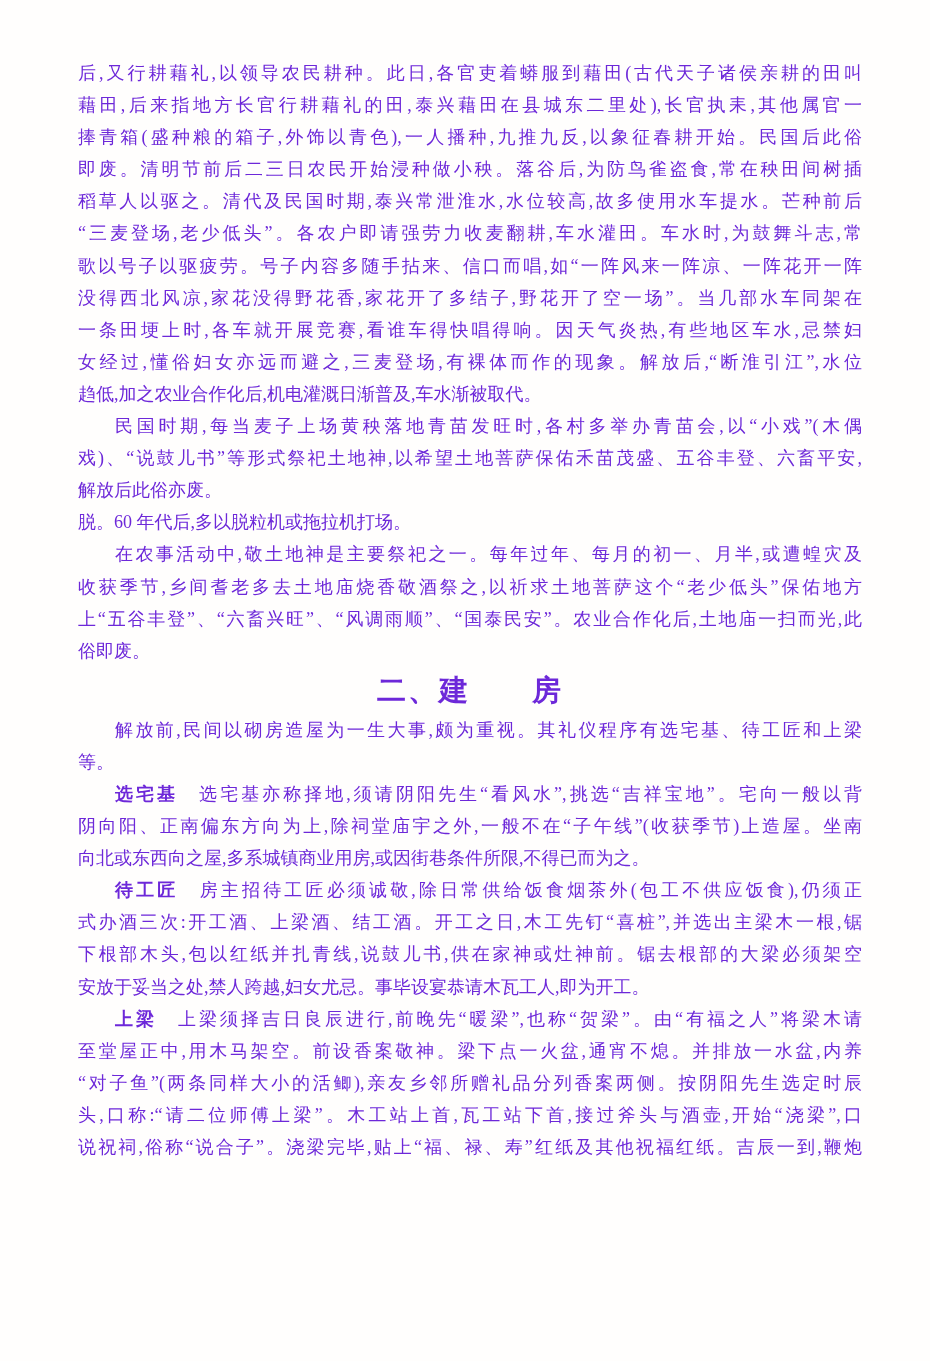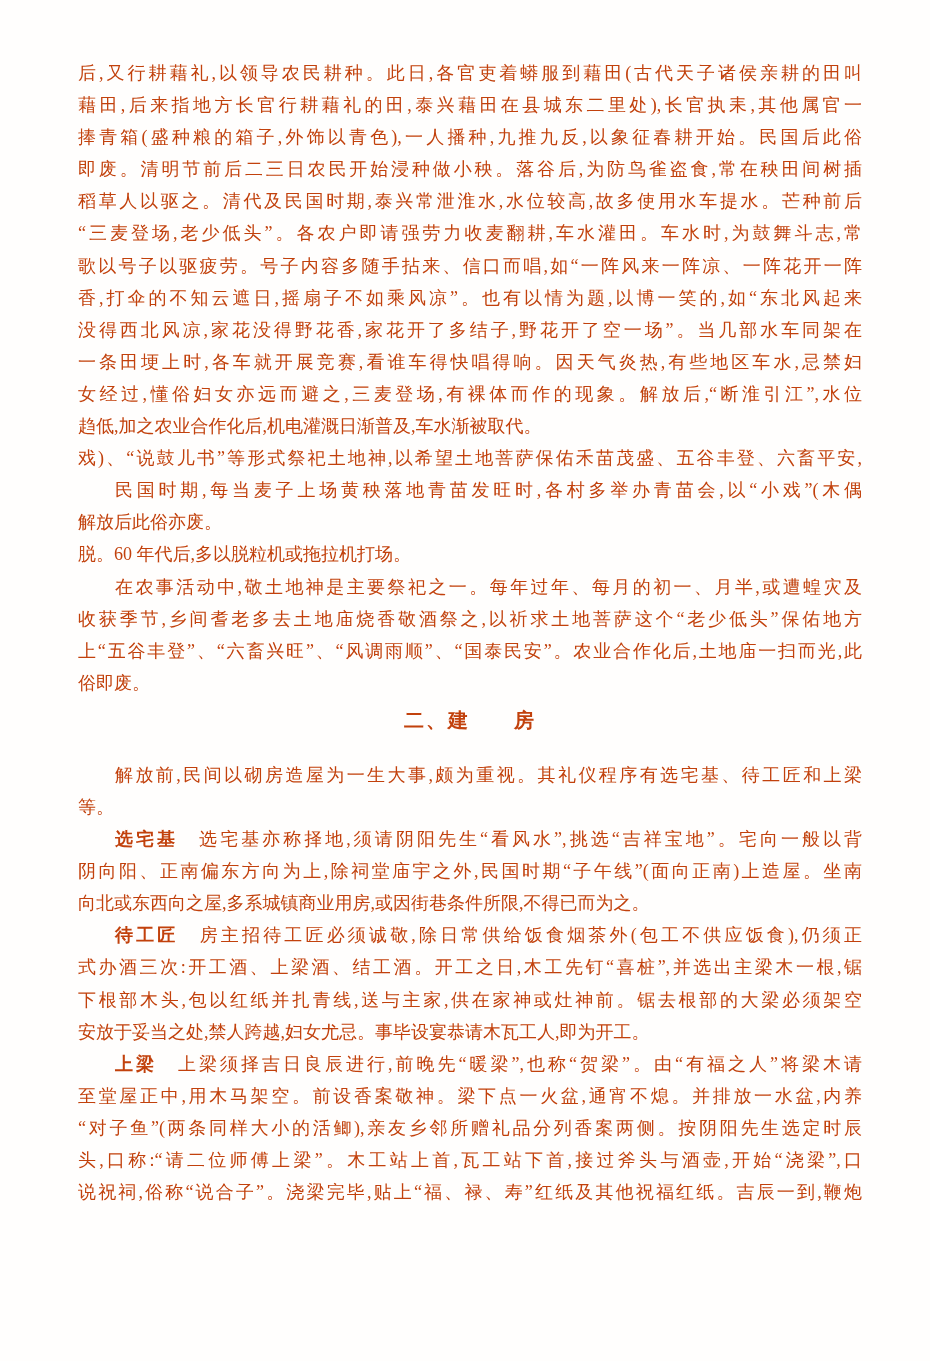--- a/index.html
+++ b/index.html
@@ -6,21 +6,21 @@
     margin: 0;
     padding: 0;
     background: #ffffff;
   }
   .page {
     position: relative;
     width: 930px;
     height: 1361px;
     background: #fffefd;
     font-family: "Liberation Serif", "DejaVu Serif", serif;
-    color: #c2410c;
+    color: #6d28d9;
     overflow: hidden;
   }
   .text-block {
     position: absolute;
     left: 78px;
     top: 57px;
     width: 784px;
   }
   .para {
     margin: 0;
@@ -39,77 +39,76 @@
     text-align-last: left;
   }
   .line.indent {
     text-indent: 37px;
   }
   .lead {
     font-weight: bold;
     font-family: Liberation Serif, serif;
   }
   .heading {
-    font-size: 20px;
+    font-size: 29px;
     font-weight: bold;
-    font-family: Liberation Mono, monospace;
+    font-family: Liberation Sans, sans-serif;
     text-align: center;
     line-height: 34px;
-    margin: 6px 0 20px 0;
+    margin: 6px 0 7px 0;
     letter-spacing: 2px;
     text-align-last: center;
   }
 </style>
 </head>
 <body>
 
 <div class="page">
   <div class="text-block">
       <div class="para">
         <div class="line"><span>后,又行耕藉礼,以领导农民耕种。此日,各官吏着蟒服到藉田(古代天子诸侯亲耕的田叫</span></div>
         <div class="line"><span>藉田,后来指地方长官行耕藉礼的田,泰兴藉田在县城东二里处),长官执耒,其他属官一</span></div>
         <div class="line"><span>捧青箱(盛种粮的箱子,外饰以青色),一人播种,九推九反,以象征春耕开始。民国后此俗</span></div>
         <div class="line"><span>即废。清明节前后二三日农民开始浸种做小秧。落谷后,为防鸟雀盗食,常在秧田间树插</span></div>
         <div class="line"><span>稻草人以驱之。清代及民国时期,泰兴常泄淮水,水位较高,故多使用水车提水。芒种前后</span></div>
         <div class="line"><span>“三麦登场,老少低头”。各农户即请强劳力收麦翻耕,车水灌田。车水时,为鼓舞斗志,常</span></div>
         <div class="line"><span>歌以号子以驱疲劳。号子内容多随手拈来、信口而唱,如“一阵风来一阵凉、一阵花开一阵</span></div>
-        <div class="line"><span>香,打伞的不知云遮日,摇扇子不如乘风凉”。也有以情为题,以博一笑的,如“东北风起来</span></div>
         <div class="line"><span>没得西北风凉,家花没得野花香,家花开了多结子,野花开了空一场”。当几部水车同架在</span></div>
         <div class="line"><span>一条田埂上时,各车就开展竞赛,看谁车得快唱得响。因天气炎热,有些地区车水,忌禁妇</span></div>
         <div class="line"><span>女经过,懂俗妇女亦远而避之,三麦登场,有裸体而作的现象。解放后,“断淮引江”,水位</span></div>
         <div class="line last"><span>趋低,加之农业合作化后,机电灌溉日渐普及,车水渐被取代。</span></div>
       </div>
       <div class="para">
+        <div class="line indent"><span>民国时期,每当麦子上场黄秧落地青苗发旺时,各村多举办青苗会,以“小戏”(木偶</span></div>
         <div class="line"><span>戏)、“说鼓儿书”等形式祭祀土地神,以希望土地菩萨保佑禾苗茂盛、五谷丰登、六畜平安,</span></div>
-        <div class="line indent"><span>民国时期,每当麦子上场黄秧落地青苗发旺时,各村多举办青苗会,以“小戏”(木偶</span></div>
         <div class="line last"><span>解放后此俗亦废。</span></div>
       </div>
       <div class="para">
         <div class="line last"><span>脱。60 年代后,多以脱粒机或拖拉机打场。</span></div>
       </div>
       <div class="para">
         <div class="line indent"><span>在农事活动中,敬土地神是主要祭祀之一。每年过年、每月的初一、月半,或遭蝗灾及</span></div>
         <div class="line"><span>收获季节,乡间耆老多去土地庙烧香敬酒祭之,以祈求土地菩萨这个“老少低头”保佑地方</span></div>
         <div class="line"><span>上“五谷丰登”、“六畜兴旺”、“风调雨顺”、“国泰民安”。农业合作化后,土地庙一扫而光,此</span></div>
         <div class="line last"><span>俗即废。</span></div>
       </div>
       <div class="heading">二、建　　房</div>
       <div class="para">
         <div class="line indent"><span>解放前,民间以砌房造屋为一生大事,颇为重视。其礼仪程序有选宅基、待工匠和上梁</span></div>
         <div class="line last"><span>等。</span></div>
       </div>
       <div class="para">
         <div class="line indent"><span class="lead">选宅基</span><span>　选宅基亦称择地,须请阴阳先生“看风水”,挑选“吉祥宝地”。宅向一般以背</span></div>
-        <div class="line"><span>阴向阳、正南偏东方向为上,除祠堂庙宇之外,民国时期“子午线”(面向正南)上造屋。坐南</span></div>
+        <div class="line"><span>阴向阳、正南偏东方向为上,除祠堂庙宇之外,一般不在“子午线”(收获季节)上造屋。坐南</span></div>
         <div class="line last"><span>向北或东西向之屋,多系城镇商业用房,或因街巷条件所限,不得已而为之。</span></div>
       </div>
       <div class="para">
         <div class="line indent"><span class="lead">待工匠</span><span>　房主招待工匠必须诚敬,除日常供给饭食烟茶外(包工不供应饭食),仍须正</span></div>
         <div class="line"><span>式办酒三次:开工酒、上梁酒、结工酒。开工之日,木工先钉“喜桩”,并选出主梁木一根,锯</span></div>
-        <div class="line"><span>下根部木头,包以红纸并扎青线,送与主家,供在家神或灶神前。锯去根部的大梁必须架空</span></div>
+        <div class="line"><span>下根部木头,包以红纸并扎青线,说鼓儿书,供在家神或灶神前。锯去根部的大梁必须架空</span></div>
         <div class="line last"><span>安放于妥当之处,禁人跨越,妇女尤忌。事毕设宴恭请木瓦工人,即为开工。</span></div>
       </div>
       <div class="para">
         <div class="line indent"><span class="lead">上梁</span><span>　上梁须择吉日良辰进行,前晚先“暖梁”,也称“贺梁”。由“有福之人”将梁木请</span></div>
         <div class="line"><span>至堂屋正中,用木马架空。前设香案敬神。梁下点一火盆,通宵不熄。并排放一水盆,内养</span></div>
         <div class="line"><span>“对子鱼”(两条同样大小的活鲫),亲友乡邻所赠礼品分列香案两侧。按阴阳先生选定时辰</span></div>
         <div class="line"><span>头,口称:“请二位师傅上梁”。木工站上首,瓦工站下首,接过斧头与酒壶,开始“浇梁”,口</span></div>
         <div class="line"><span>说祝祠,俗称“说合子”。浇梁完毕,贴上“福、禄、寿”红纸及其他祝福红纸。吉辰一到,鞭炮</span></div>
       </div>
     </div>

